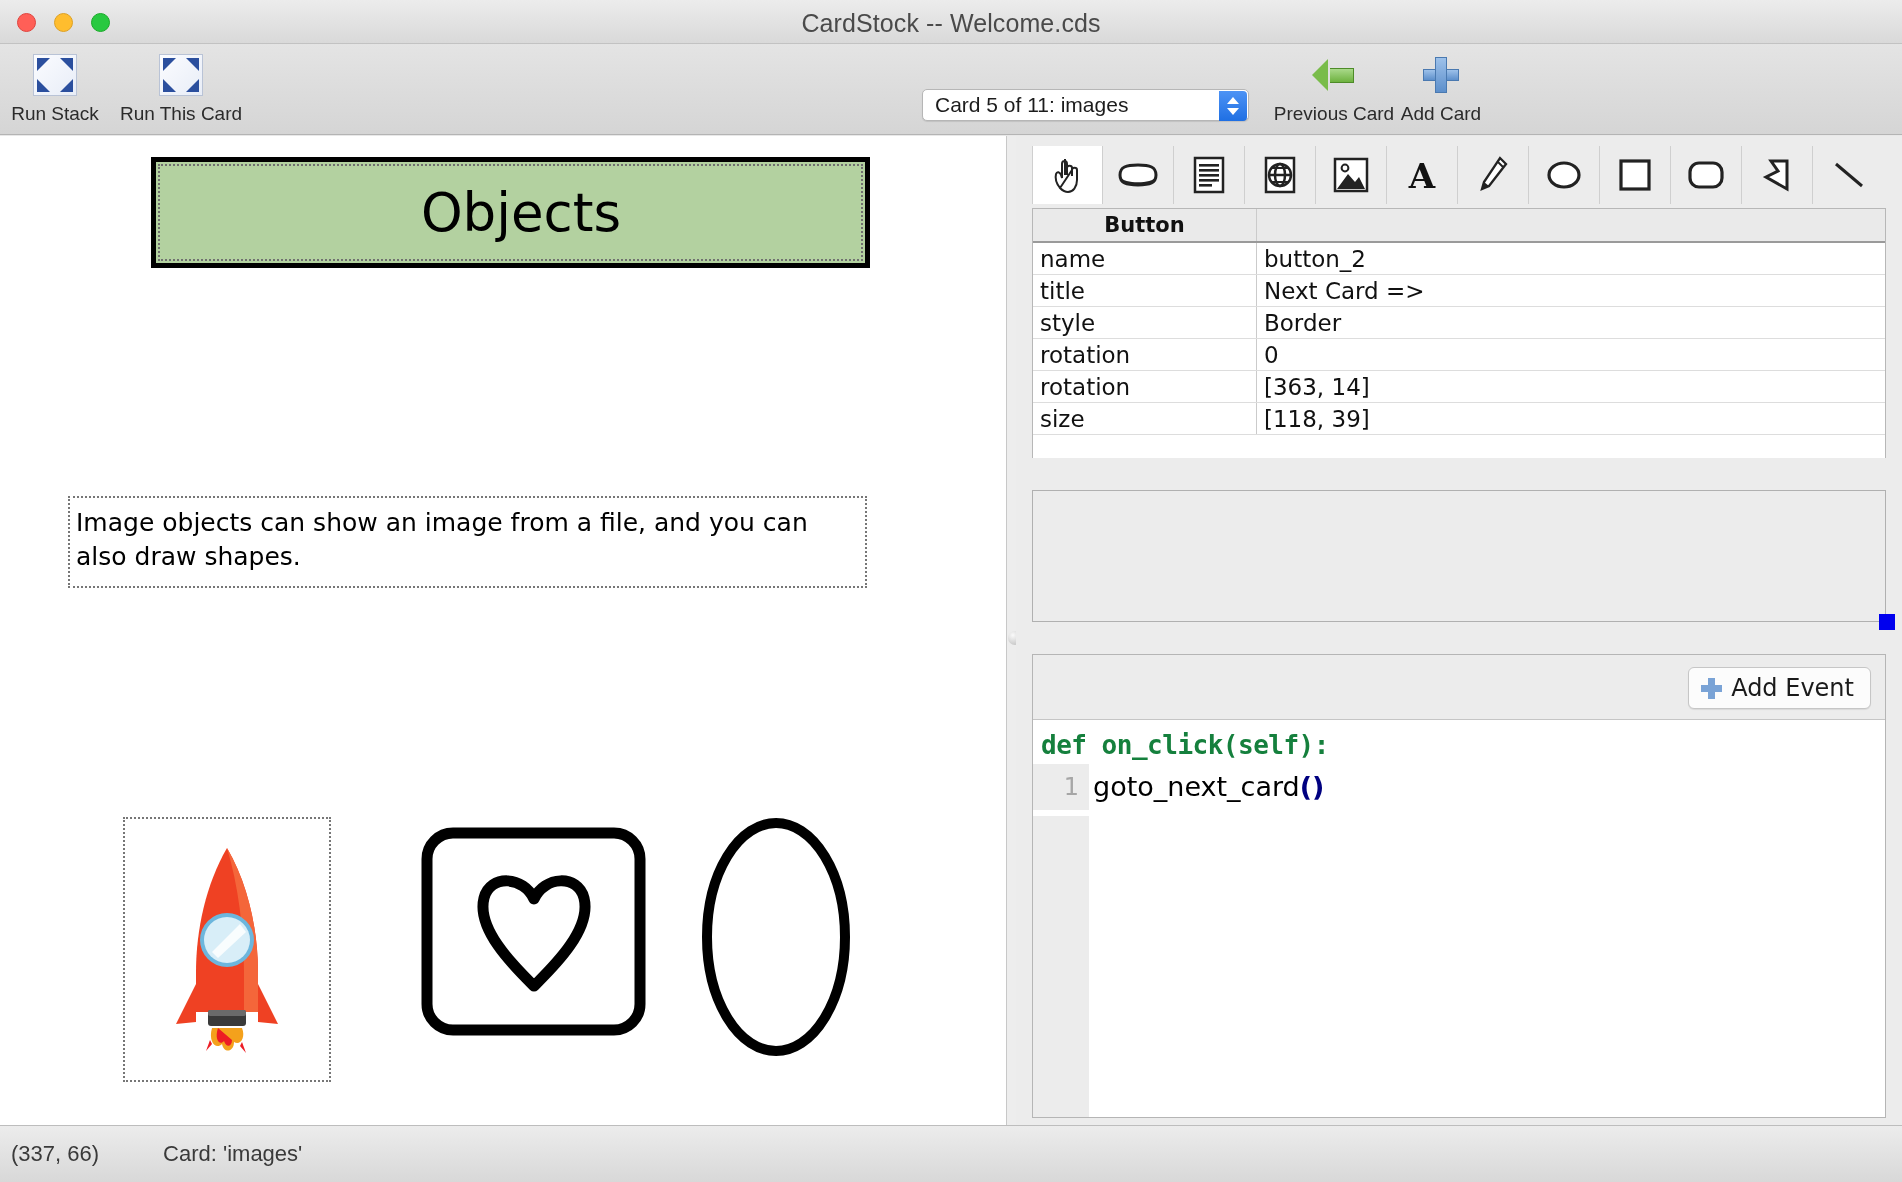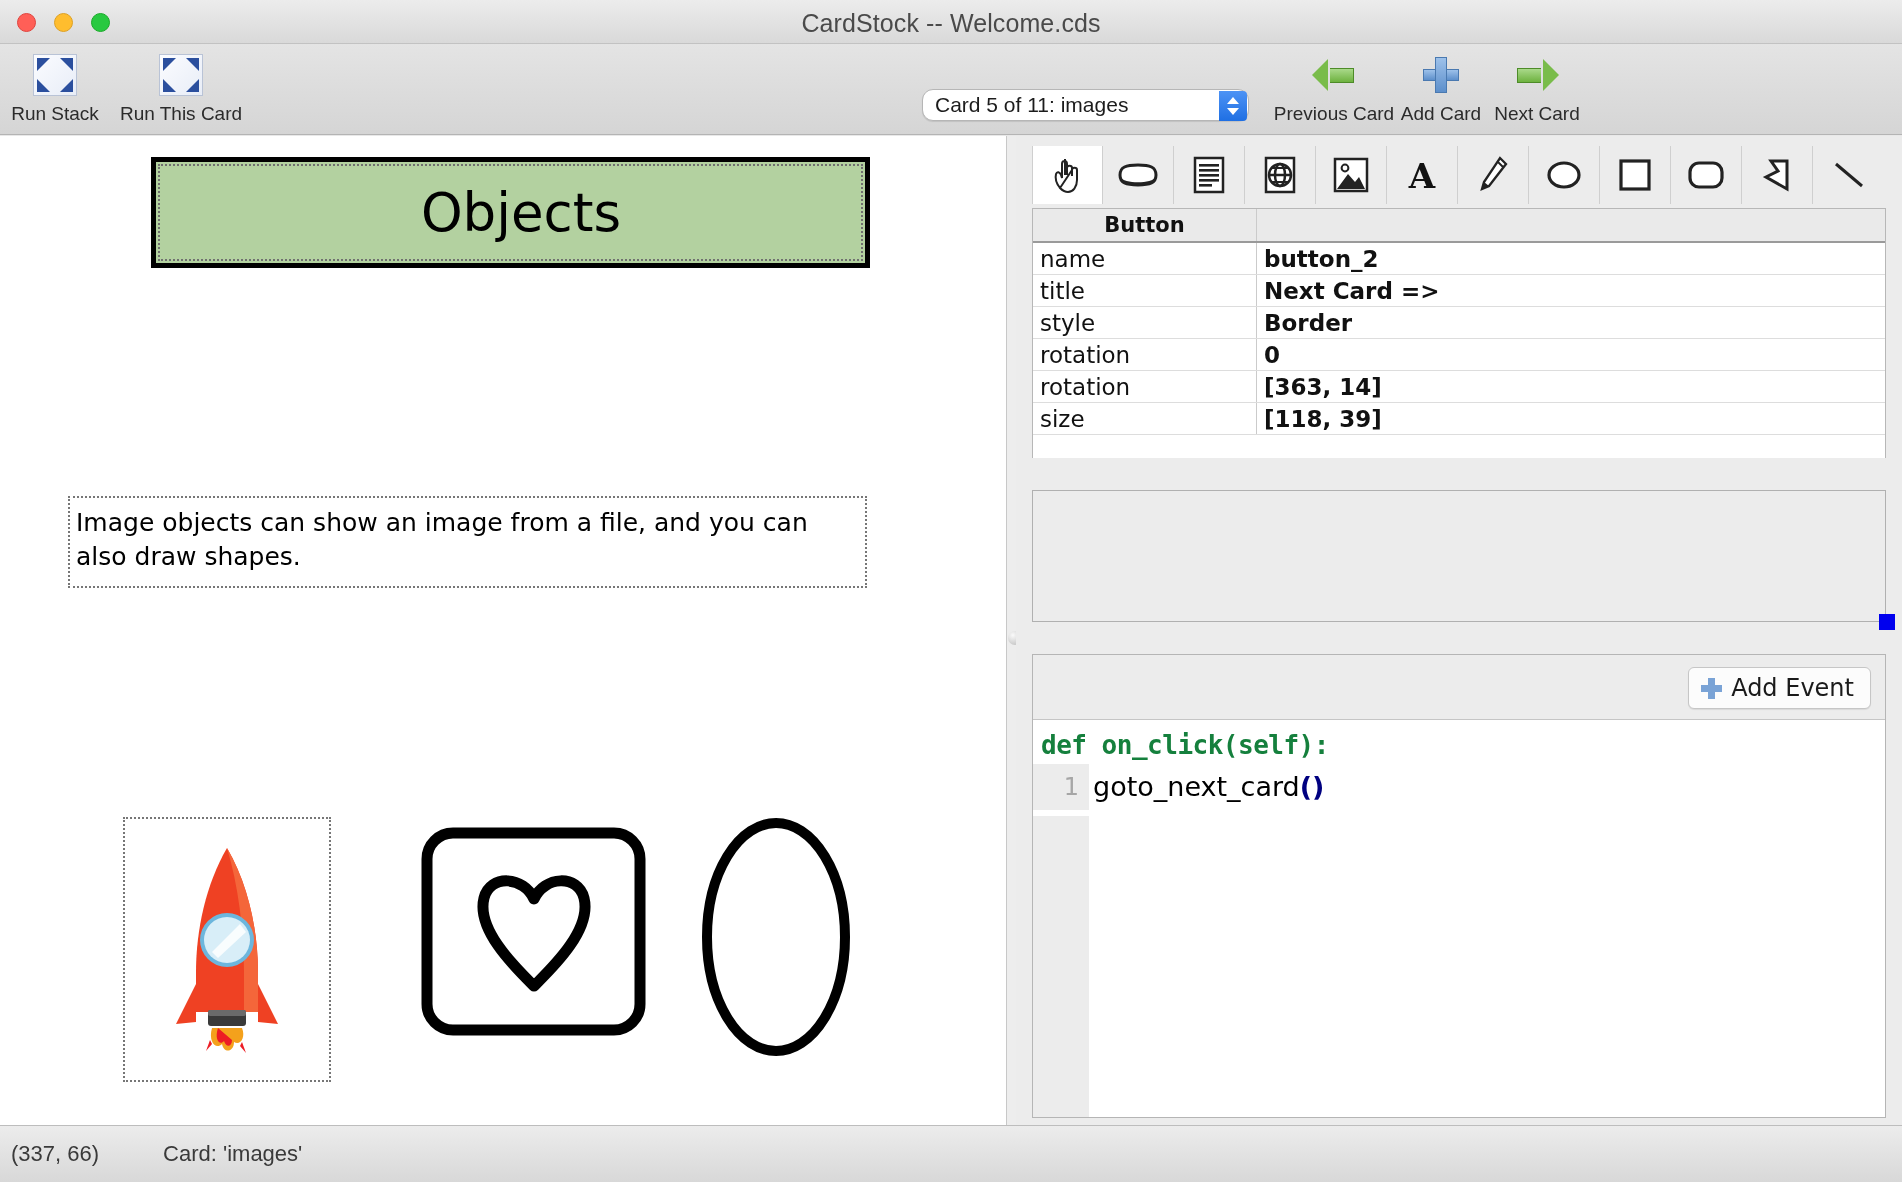--- a/index.html
+++ b/index.html
@@ -46,21 +46,21 @@
     background: linear-gradient(135deg,#fbfcff,#e8edf7);
     border: 1px solid #b9c3d6; }
   .runicon i { position: absolute; width: 0; height: 0; border-style: solid; }
   .runicon i.a { top:3px; left:3px; border-width: 13px 13px 0 0; border-color: #2b4f9e transparent transparent transparent; }
   .runicon i.b { top:3px; right:3px; border-width: 0 13px 13px 0; border-color: transparent #2b4f9e transparent transparent; }
   .runicon i.c { bottom:3px; left:3px; border-width: 13px 0 0 13px; border-color: transparent transparent transparent #2b4f9e; }
   .runicon i.d { bottom:3px; right:3px; border-width: 0 0 13px 13px; border-color: transparent transparent #2b4f9e transparent; }
 
   .cardsel {
     position: absolute; left: 922px; top: 45px; width: 327px; height: 32px;
-    background: #ffffff; border: 1px solid #b6b6b6; border-radius: 11px;
+    background: #ffffff; border: 1px solid #b6b6b6; border-radius: 5px;
     box-shadow: 0 1px 1px rgba(0,0,0,.10);
     display: flex; align-items: center;
   }
   .cardsel .val { font-size: 21px; color: #1c1c1c; padding-left: 12px; }
   .cardsel .stepper {
     position: absolute; right: 1px; top: 1px; width: 28px; height: 30px;
     background: linear-gradient(#4d93f5,#1f6fe3); border-radius: 0 4px 4px 0;
     display:flex; flex-direction:column; align-items:center; justify-content:center; gap:4px;
   }
   .chev { width:0;height:0;border-style:solid; }
@@ -123,21 +123,21 @@
     border-right: 1px solid #cfcfcf;
     display: flex; align-items: center; justify-content: center; }
   .tool:first-child { border-left: 1px solid #cfcfcf; }
   .tool.active { background: #ffffff; }
 
   .proptable { position: absolute; left: 16px; top: 72px; width: 854px; height: 250px;
     background: #fff; border: 1px solid #b7b7b7; border-bottom: none; }
   .ptrow { display: flex; height: 32px; border-bottom: 1px solid #dddddd; }
   .ptrow.head { background: #eaeaea; height: 34px; border-bottom: 2px solid #9a9a9a; }
   .ptc1 { width: 224px; border-right: 1px solid #cbcbcb; display:flex; align-items:center; padding-left: 7px; }
-  .ptc2 { flex: 1; display:flex; align-items:center; padding-left: 7px; font-weight: bold; }
+  .ptc2 { flex: 1; display:flex; align-items:center; padding-left: 7px; }
   .ptrow.head .ptc1 { justify-content: center; padding-left: 0; font-weight: bold; }
   .ptrow .ptc1, .ptrow .ptc2 { font-size: 23px; color: #111; font-family: "DejaVu Sans", sans-serif; }
   .ptrow.head .ptc1 { font-size: 21px; }
 
   .emptypanel { position: absolute; left: 16px; top: 354px; width: 854px; height: 132px;
     background: #ececec; border: 1px solid #b0b0b0; }
   .blue-nub { position: absolute; right: -10px; bottom: -9px; width: 16px; height: 16px;
     background: #0000ee; }
 
   .codepanel { position: absolute; left: 16px; top: 518px; width: 854px; height: 464px;
@@ -233,29 +233,20 @@
     <div class="tbitem" style="left:1376px;">
       <div class="glyph">
         <div class="pluscard">
             <b class="h"></b>
             <b class="v"></b>
           </div>
       </div>
       <div class="lbl">Add Card</div>
     </div>
 
-    <div class="tbitem" style="left:1472px;">
-      <div class="glyph">
-        <div class="navarrow green-r">
-            <div class="shaft"></div>
-            <div class="head"></div>
-          </div>
-      </div>
-      <div class="lbl">Next Card</div>
-    </div>
   </div>
 
   <div class="canvas-wrap">
 
     <div class="obj-title">
       <div class="sel-dots"></div>
       <span>Objects</span>
     </div>
 
     <div class="textbox">

